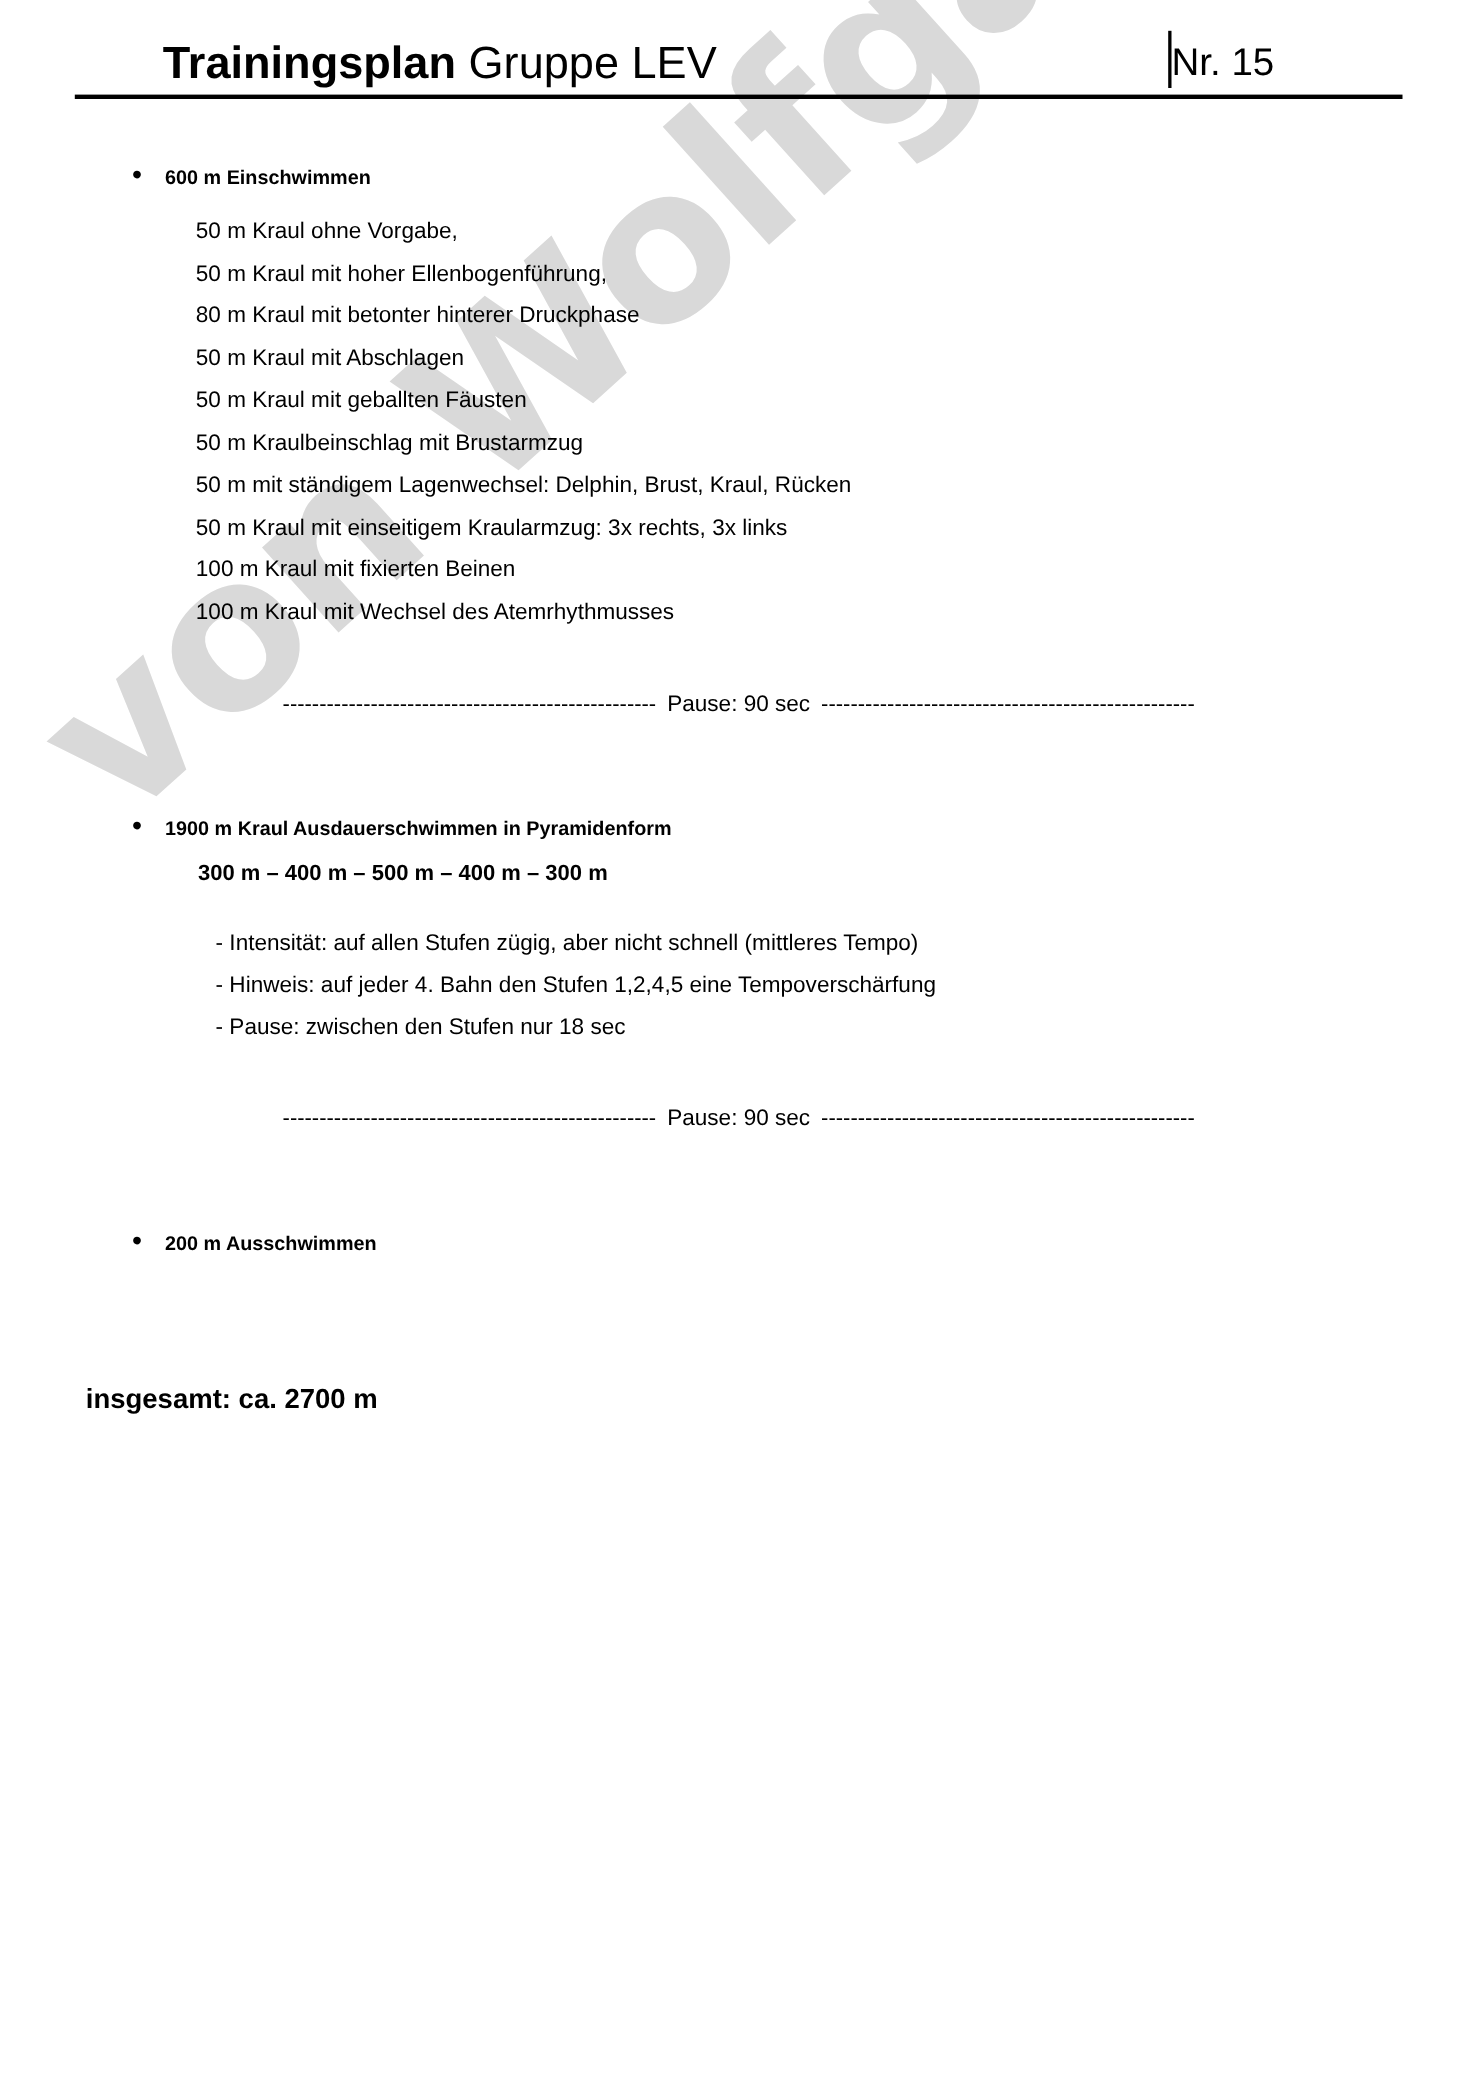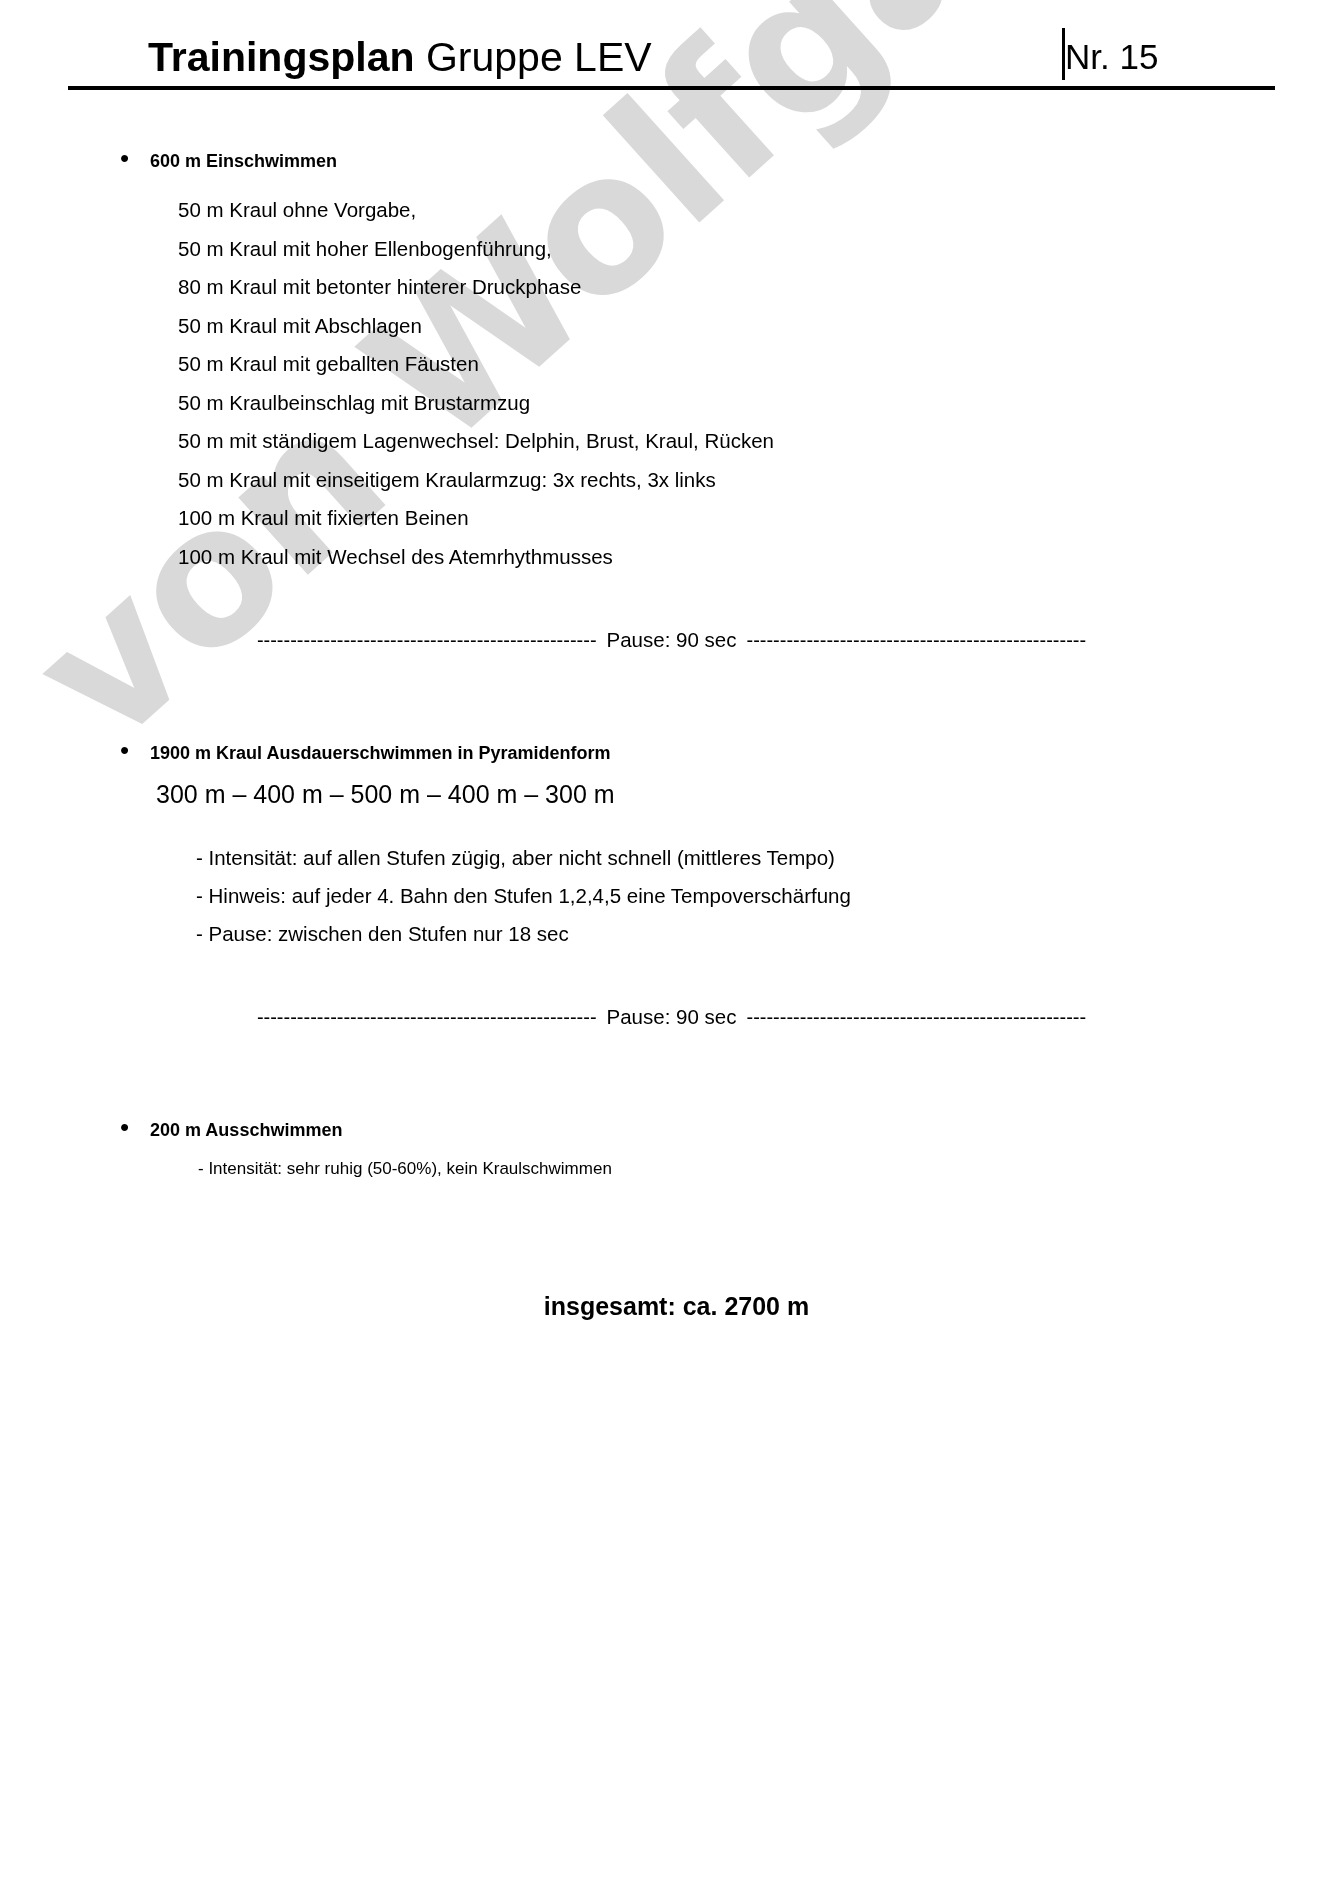--- a/index.html
+++ b/index.html
@@ -105,23 +105,23 @@
     font-size: 26px;
     line-height: 40px;
   }
   .block-title {
     font-size: 18px;
     font-weight: bold;
     line-height: 40px;
   }
 
   .subline-bold {
-    font-size: 25px;
-    font-weight: normal;
-    margin-left: 88px;
+    font-size: 20px;
+    font-weight: bold;
+    margin-left: 112px;
     line-height: 34px;
     padding-top: 4px;
   }
 
   .detail-list {
     margin: 10px 0 0 110px;
   }
   .detail-list .detail {
     font-size: 20.5px;
     line-height: 38.5px;
@@ -162,21 +162,20 @@
   .dashes.right { text-align: left; }
   .pause-label {
     padding: 0 10px;
     font-size: 20.5px;
   }
 
   .gap-large { height: 78px; }
 
   .total {
     margin-top: 108px;
-    text-align: center;
     font-size: 25px;
     font-weight: bold;
     padding-left: 10px;
   }
 </style>
 </head>
 <body>
 
 <div class="page">
 
@@ -240,20 +239,19 @@
         <div class="dashes right">---------------------------------------------------</div>
       </div>
 
       <div class="gap-large"></div>
 
       <div class="block">
         <div class="bullet-line">
           <div class="bullet">•</div>
           <div class="block-title">200 m Ausschwimmen</div>
         </div>
-        <div class="small-note">- Intensität: sehr ruhig (50-60%), kein Kraulschwimmen</div>
       </div>
 
       <div class="total">insgesamt: ca. 2700 m</div>
 
     </div>
   </div>
 </div>
 
 </body></html>

